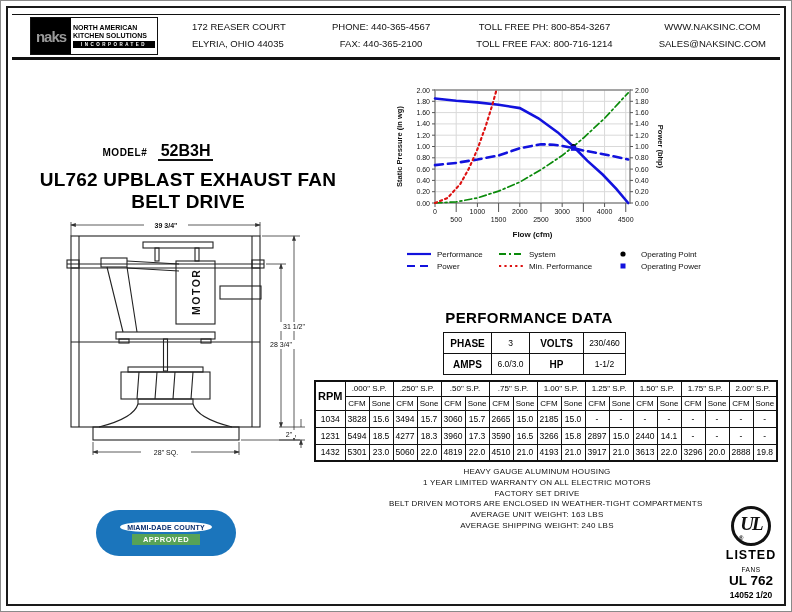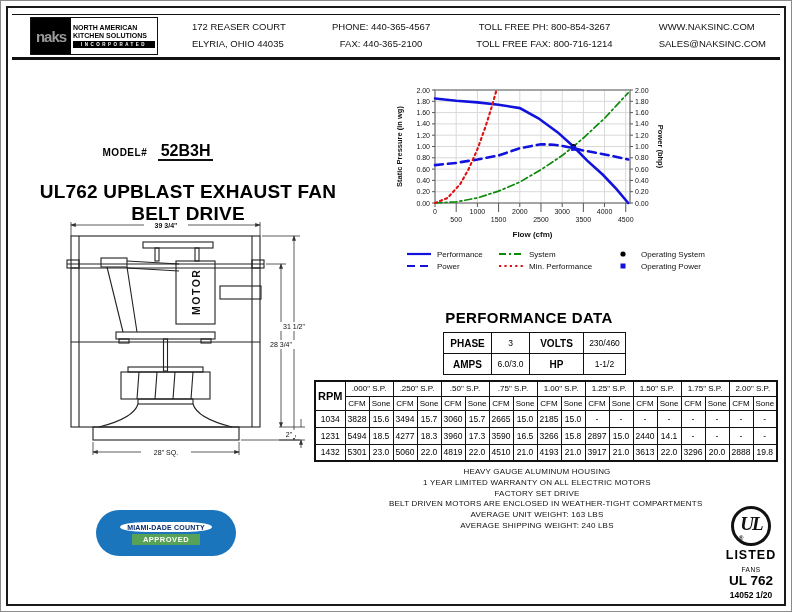--- a/index.html
+++ b/index.html
@@ -13,25 +13,25 @@
             display:flex; align-items:center; padding:0 14px 0 18px; }
   .logo { width:128px; height:38px; border:1.5px solid #111; display:flex; flex-shrink:0; background:#fff; }
   .logo-left { width:40px; background:#000; color:#9a9a9a; font-weight:bold; font-size:15px;
                display:flex; align-items:center; justify-content:center; letter-spacing:-1px; }
   .logo-right { flex:1; display:flex; flex-direction:column; justify-content:center; padding:1px 2px; }
   .logo-line { font-size:7px; font-weight:bold; letter-spacing:0; line-height:1.15; color:#000; white-space:nowrap; }
   .logo-bar { background:#000; color:#fff; font-size:4.5px; font-weight:bold; letter-spacing:2.5px;
               text-align:center; padding:1px 0; margin-top:1px; }
   .hdr-cols { flex:1; display:flex; justify-content:space-between; padding-left:34px; }
   .hdr-col { font-size:9.5px; color:#111; line-height:1.75; white-space:nowrap; }
-  .hdr-col.ctr { text-align:center; } .hdr-col.rgt { text-align:left; }
+  .hdr-col.ctr { text-align:center; } .hdr-col.rgt { text-align:center; }
 
   
   .title-block { position:absolute; left:22px; top:141px; width:330px; text-align:center; }
-  .model-line { padding-right:60px; margin-bottom:21px; }
+  .model-line { padding-right:60px; margin-bottom:9px; }
   .model-label { font-size:10px; font-weight:bold; letter-spacing:.5px; }
   .model-number { font-size:16px; font-weight:bold; border-bottom:2px solid #111; padding:0 3px; margin-left:6px; }
   .fan-title { font-size:19px; font-weight:bold; line-height:1.16; letter-spacing:.2px; }
 
   
   .chart-block { position:absolute; left:392px; top:82px; }
   .legend { position:absolute; left:405px; top:247px; font-size:8px; color:#111; }
   .lg-row { display:flex; align-items:center; height:12px; }
   .lg-item { display:flex; align-items:center; gap:5px; }
   .lg-item span { white-space:nowrap; }
@@ -234,21 +234,21 @@
         <div class="lg-item" style="width: 112px;">
           <svg width="26" height="10">
             <line x1="1" y1="5" x2="25" y2="5" stroke="#0a8a0a" stroke-width="2.2" stroke-dasharray="7 3 2 3"></line>
           </svg>
           <span>System</span>
         </div>
         <div class="lg-item" style="width: 108px;">
           <svg width="26" height="10">
             <circle cx="13" cy="5" r="2.6" fill="#000000"></circle>
           </svg>
-          <span>Operating System</span>
+          <span>Operating Point</span>
         </div>
       </div>
       <div class="lg-row">
         <div class="lg-item" style="width: 92px;">
           <svg width="26" height="10">
             <line x1="1" y1="5" x2="25" y2="5" stroke="#1212dd" stroke-width="2.2" stroke-dasharray="8 5"></line>
           </svg>
           <span>Power</span>
         </div>
         <div class="lg-item" style="width: 112px;">

